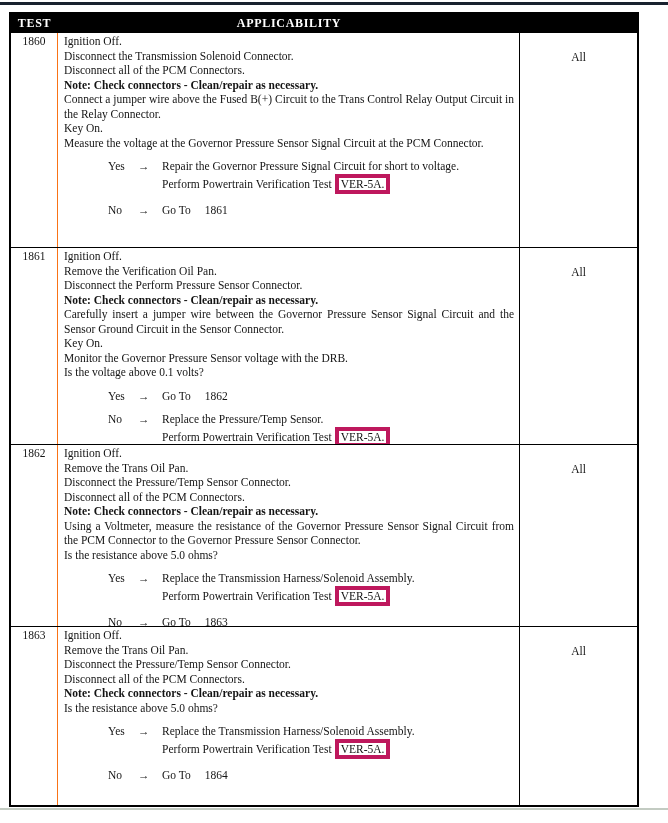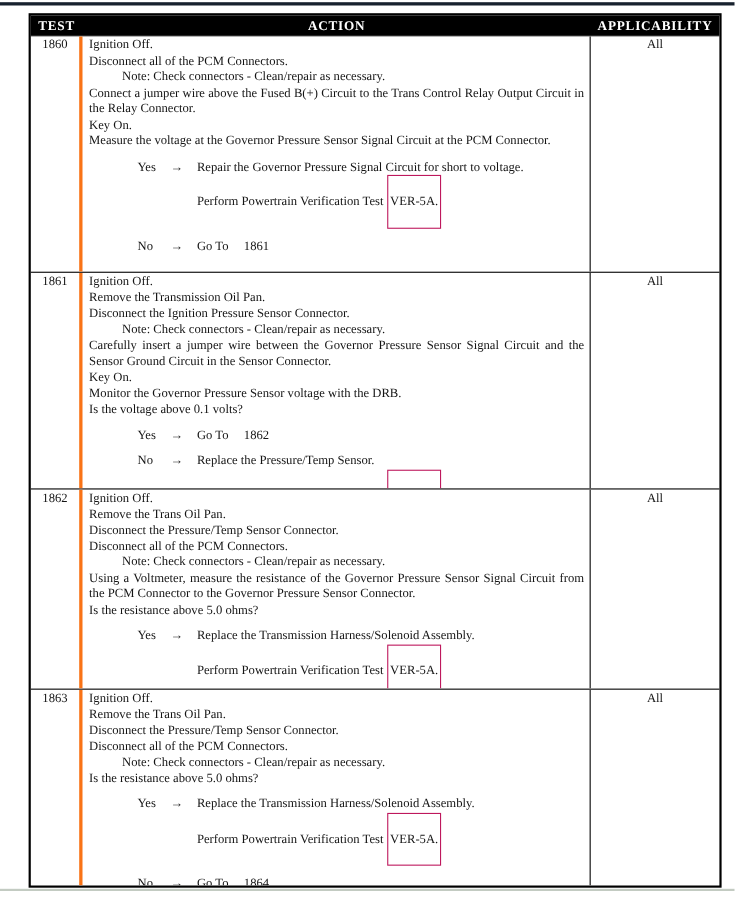--- a/index.html
+++ b/index.html
@@ -1,60 +1,60 @@
 <!DOCTYPE html>
 <html><head>
 <meta charset="utf-8">
 <style>
   html,body{margin:0;padding:0;background:#fff;}
   #page{position:relative;width:668px;height:823px;background:#fff;overflow:hidden;
         font-family:"Liberation Serif",serif;color:#141414;}
   .top-rule{position:absolute;left:0;top:2px;width:668px;height:3px;background:#18222e;}
   .bottom-rule{position:absolute;left:0;top:808px;width:668px;height:2px;background:#c3cbc2;}
-  .dtable{position:absolute;left:26px;top:12px;width:630px;border:2px solid #000;box-sizing:border-box;background:#fff;}
+  .dtable{position:absolute;left:9px;top:12px;width:630px;border:2px solid #000;box-sizing:border-box;background:#fff;}
   .trow{display:grid;grid-template-columns:47px 462px 1fr;box-sizing:border-box;overflow:hidden;}
   .trow.body-row{border-top:1px solid #000;}
   .hrow{height:18px;background:#000;color:#fff;}
   .hcell{display:flex;align-items:center;justify-content:center;font-weight:bold;
          font-size:12px;letter-spacing:0.7px;overflow:hidden;}
   .r0{height:215px;} .r1{height:197px;} .r2{height:182px;} .r3{height:179px;}
-  .cell-test{border-right:3px solid #f97316;text-align:center;padding-top:2px;
+  .cell-test{border-right:1px solid #f97316;text-align:center;padding-top:2px;
              font-size:11.5px;box-sizing:border-box;overflow:hidden;}
   .cell-action{border-right:1px solid #000;padding:1px 5px 0 6px;font-size:11.5px;
                line-height:14.5px;box-sizing:border-box;overflow:hidden;}
-  .cell-app{text-align:center;padding-top:2px;font-size:11.5px;box-sizing:border-box;overflow:hidden;}
+  .cell-app{text-align:center;padding-top:18px;font-size:11.5px;box-sizing:border-box;overflow:hidden;}
   .step{margin:0;text-align:justify;}
-  .b{font-weight:normal;margin-left:30px;}
+  .b{font-weight:bold;}
   .decision{display:flex;align-items:flex-start;padding-left:44px;margin-top:9px;}
   .ans{width:30px;flex:0 0 30px;}
   .arr{width:24px;flex:0 0 24px;}
   .dbody{flex:1;padding-right:2px;}
   .dline{white-space:normal;}
-  .ref-link{display:inline-block;border:1px solid #be185d;padding:17px 2px;margin-left:3px;
+  .ref-link{display:inline-block;border:4px solid #be185d;padding:0 2px;margin-left:3px;
             line-height:12.5px;cursor:pointer;}
   .goto-target{margin-left:14px;}
 </style>
 </head>
 <body>
 
 <div id="page">
   <div class="top-rule"></div>
 
   <div class="dtable">
 
     <div class="trow hrow">
       <div class="hcell">TEST</div>
-      <div class="hcell">ACTION</div>
       <div class="hcell">APPLICABILITY</div>
     </div>
 
     <div class="trow body-row r0">
       <div class="cell-test">1860</div>
       <div class="cell-action">
         <p class="step">Ignition Off.</p>
+        <p class="step">Disconnect the Transmission Solenoid Connector.</p>
         <p class="step">Disconnect all of the PCM Connectors.</p>
         <p class="step b">Note: Check connectors - Clean/repair as necessary.</p>
         <p class="step">Connect a jumper wire above the Fused B(+) Circuit to the Trans Control Relay Output Circuit in the Relay Connector.</p>
         <p class="step">Key On.</p>
         <p class="step">Measure the voltage at the Governor Pressure Sensor Signal Circuit at the PCM Connector.</p>
         <div class="decision">
           <span class="ans">Yes</span>
           <span class="arr">→</span>
           <div class="dbody">
             <div class="dline">Repair the Governor Pressure Signal Circuit for short to voltage.</div>
@@ -73,22 +73,22 @@
           </div>
         </div>
       </div>
       <div class="cell-app">All</div>
     </div>
 
     <div class="trow body-row r1">
       <div class="cell-test">1861</div>
       <div class="cell-action">
         <p class="step">Ignition Off.</p>
-        <p class="step">Remove the Transmission Oil Pan.</p>
-        <p class="step">Disconnect the Ignition Pressure Sensor Connector.</p>
+        <p class="step">Remove the Verification Oil Pan.</p>
+        <p class="step">Disconnect the Perform Pressure Sensor Connector.</p>
         <p class="step b">Note: Check connectors - Clean/repair as necessary.</p>
         <p class="step">Carefully insert a jumper wire between the Governor Pressure Sensor Signal Circuit and the Sensor Ground Circuit in the Sensor Connector.</p>
         <p class="step">Key On.</p>
         <p class="step">Monitor the Governor Pressure Sensor voltage with the DRB.</p>
         <p class="step">Is the voltage above 0.1 volts?</p>
         <div class="decision">
           <span class="ans">Yes</span>
           <span class="arr">→</span>
           <div class="dbody">
             <div class="dline">

